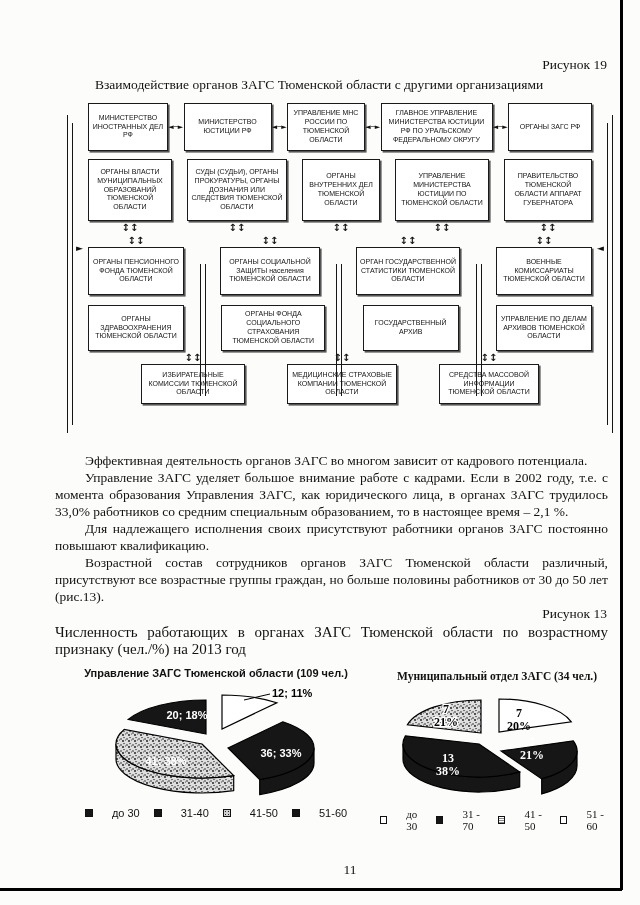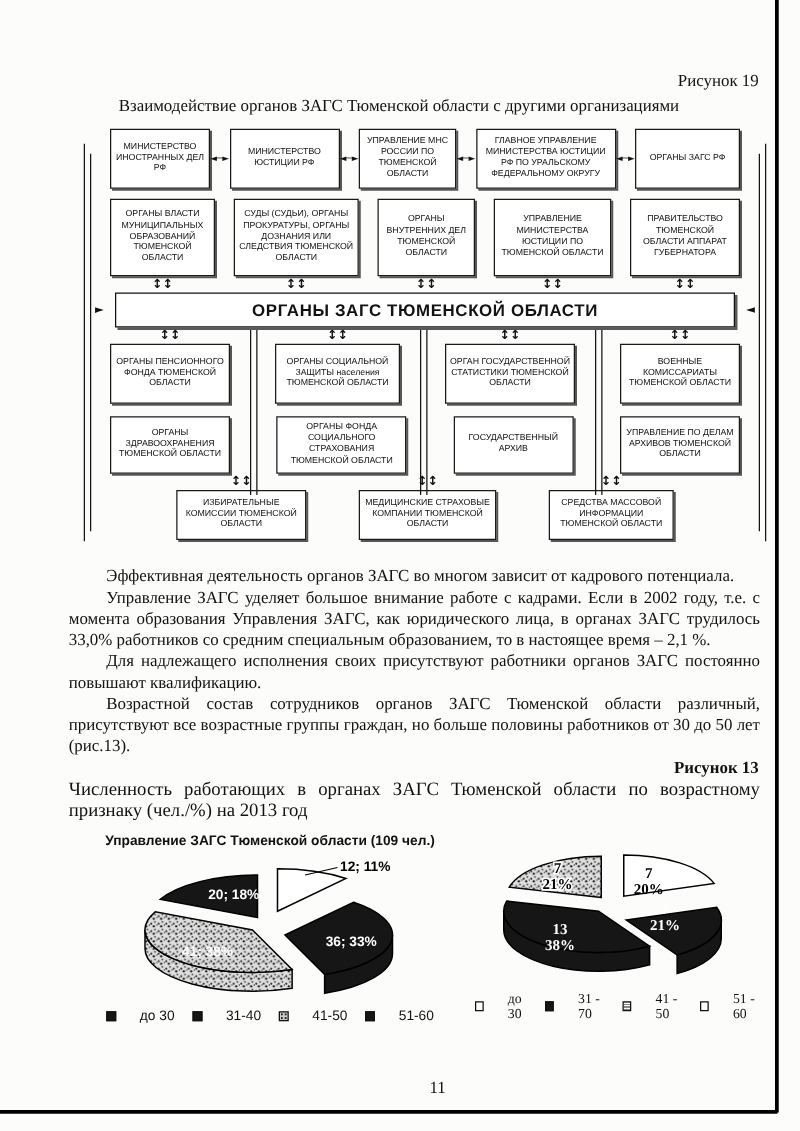--- a/index.html
+++ b/index.html
@@ -25,21 +25,21 @@
   .acell{display:flex;align-items:center;justify-content:center;
          font:bold 10px/13px "DejaVu Sans",sans-serif;color:#111;}
   .band{margin:0 26px;height:26px;border:1.8px solid #111;box-shadow:2px 2px 0 #5a5a5a;
         display:flex;align-items:center;justify-content:center;background:#fff;
         font:700 13.5px "Liberation Sans",sans-serif;letter-spacing:.5px;}
   .rail{position:absolute;width:1.4px;background:#151515;}
   .band-arr{position:absolute;top:140px;font:9px "DejaVu Sans",sans-serif;color:#111;}
 
   .body-text{position:absolute;top:452px;left:55px;width:553px;font-size:13.5px;line-height:17px;text-align:justify;}
   .body-text p{margin:0;text-indent:30px;}
-  .fig13-cap{position:absolute;top:606px;right:33px;font-size:13.5px;font-weight:bold;}
+  .fig13-cap{position:absolute;top:606px;right:33px;font-size:13.5px;}
   .fig13-title{position:absolute;top:624px;left:55px;width:553px;font-size:15px;line-height:17px;text-align:justify;}
 
   .charts{position:absolute;top:667px;left:66px;width:548px;display:flex;gap:14px;}
   .chart{display:flex;flex-direction:column;align-items:center;}
   .chart.c1{width:300px}.chart.c2{width:234px}
   .chart-title{font-weight:700;text-align:center;}
   .c1 .chart-title{font:700 11px "Liberation Sans",sans-serif;}
   .c2 .chart-title{font:700 11.5px "Liberation Serif",serif;margin-top:3px;}
   svg.pie{display:block;margin-top:4px;}
   #pie1 text{font:700 11px "Liberation Sans",sans-serif;}
@@ -88,21 +88,20 @@
         <div class="dbox" style="width: 94px; min-height: 62px;">УПРАВЛЕНИЕ МИНИСТЕРСТВА ЮСТИЦИИ ПО ТЮМЕНСКОЙ ОБЛАСТИ</div>
         <div class="dbox" style="width: 88px; min-height: 62px;">ПРАВИТЕЛЬСТВО ТЮМЕНСКОЙ ОБЛАСТИ АППАРАТ ГУБЕРНАТОРА</div>
       </div>
     <div class="arw" id="arw1">
         <div class="acell" style="width: 84px;">↕↕</div>
         <div class="acell" style="width: 100px;">↕↕</div>
         <div class="acell" style="width: 78px;">↕↕</div>
         <div class="acell" style="width: 94px;">↕↕</div>
         <div class="acell" style="width: 88px;">↕↕</div>
       </div>
-    <div class="band">ОРГАНЫ ЗАГС ТЮМЕНСКОЙ ОБЛАСТИ</div>
     <div class="arw" id="arw2">
         <div class="acell" style="width: 96px;">↕↕</div>
         <div class="acell" style="width: 100px;">↕↕</div>
         <div class="acell" style="width: 104px;">↕↕</div>
         <div class="acell" style="width: 96px;">↕↕</div>
       </div>
     <div class="drow" id="drow3">
         <div class="dbox" style="width: 96px; min-height: 48px;">ОРГАНЫ ПЕНСИОННОГО ФОНДА ТЮМЕНСКОЙ ОБЛАСТИ</div>
         <div class="dbox" style="width: 100px; min-height: 48px;">ОРГАНЫ СОЦИАЛЬНОЙ ЗАЩИТЫ населения ТЮМЕНСКОЙ ОБЛАСТИ</div>
         <div class="dbox" style="width: 104px; min-height: 48px;">ОРГАН ГОСУДАРСТВЕННОЙ СТАТИСТИКИ ТЮМЕНСКОЙ ОБЛАСТИ</div>
@@ -178,20 +177,21 @@
             <span class="sw sw-speckle"></span>
             <span>41-50</span>
           </span>
           <span class="li">
             <span class="sw sw-black"></span>
             <span>51-60</span>
           </span>
         </div>
     </div>
     <div class="chart c2">
+      <div class="chart-title">Муниципальный отдел ЗАГС (34 чел.)</div>
       <svg id="pie2" class="pie" width="230" height="116">
           <path d="M195.0 65.0 A76 33 0 0 1 159.7 92.9 v15 A76 33 0 0 0 195.0 80.0 Z" fill="#161616" stroke="#000" stroke-width="1.2"></path>
           <path d="M137.7 85.9 A76 33 0 0 1 21.0 58.0 v15 A76 33 0 0 0 137.7 100.9 Z" fill="#161616" stroke="#000" stroke-width="1.2"></path>
           <path d="M117 46 L117.0 13.0 A76 33 0 0 1 189.3 35.8 Z" fill="#ffffff" stroke="#000" stroke-width="1.2"></path>
           <path d="M119 65 L191.3 54.8 A76 33 0 0 1 159.7 92.9 Z" fill="#161616" stroke="#000" stroke-width="1.2"></path>
           <path d="M97 58 L137.7 85.9 A76 33 0 0 1 23.4 49.8 Z" fill="#161616" stroke="#000" stroke-width="1.2"></path>
           <path d="M99 47 L25.4 38.8 A76 33 0 0 1 99.0 14.0 Z" fill="url(#speckle)" stroke="#000" stroke-width="1.2"></path>
           <text x="137" y="31" class="pl-b" text-anchor="middle"><tspan x="137" dy="0">7</tspan><tspan x="137" dy="13">20%</tspan></text>
           <text x="150" y="60" class="pl-w" text-anchor="middle"><tspan x="150" dy="0">7</tspan><tspan x="150" dy="13">21%</tspan></text>
           <text x="66" y="76" class="pl-w" text-anchor="middle"><tspan x="66" dy="0">13</tspan><tspan x="66" dy="13">38%</tspan></text>

